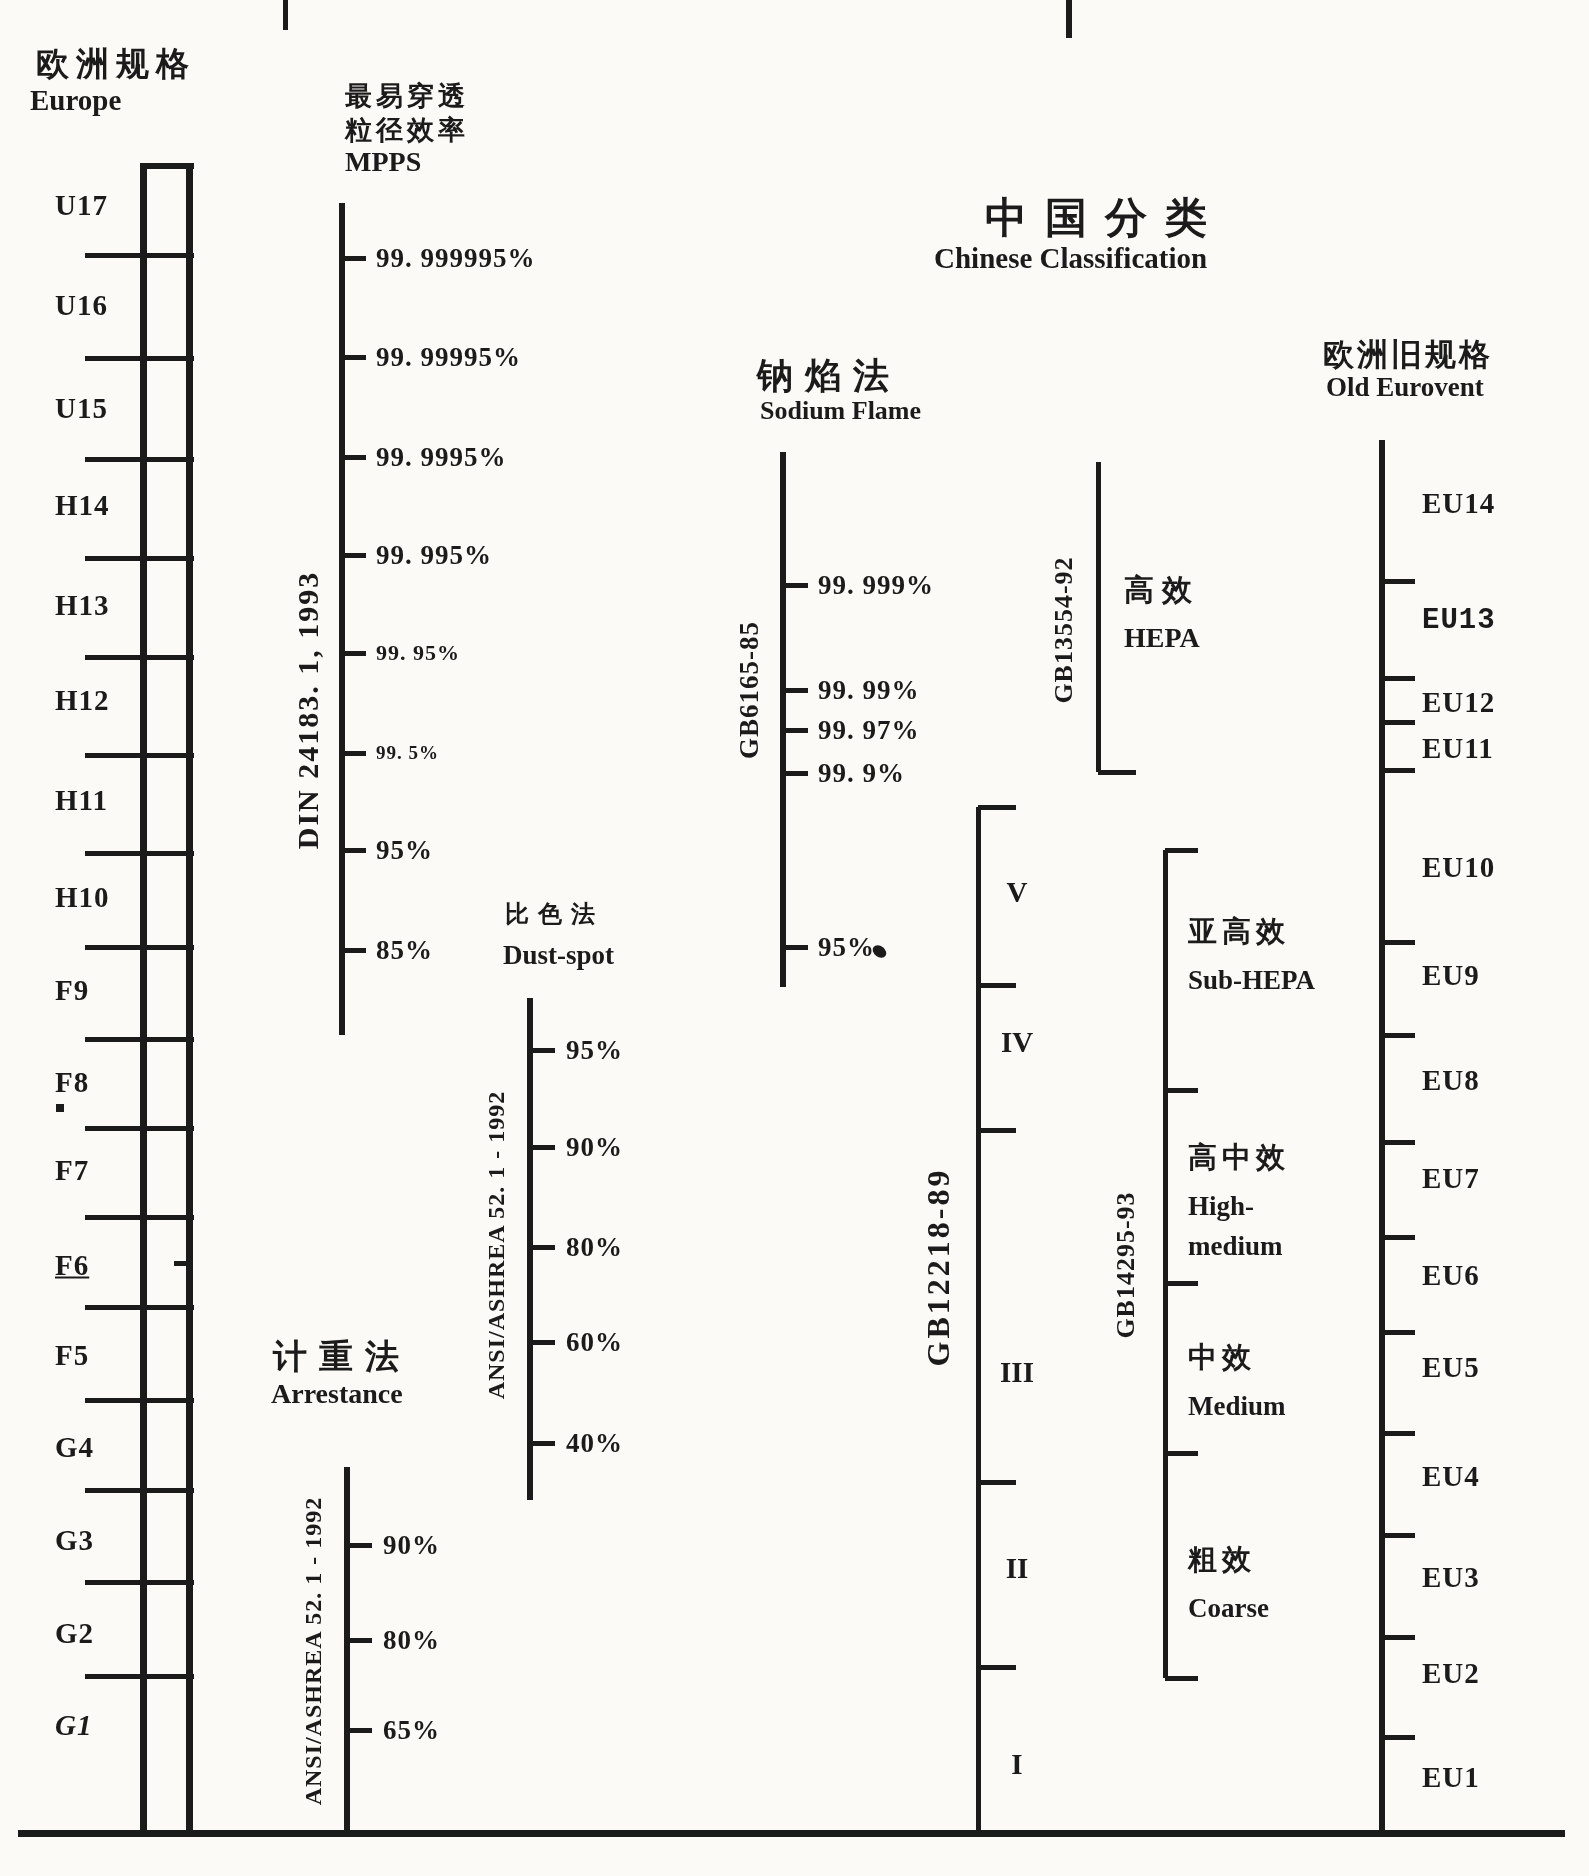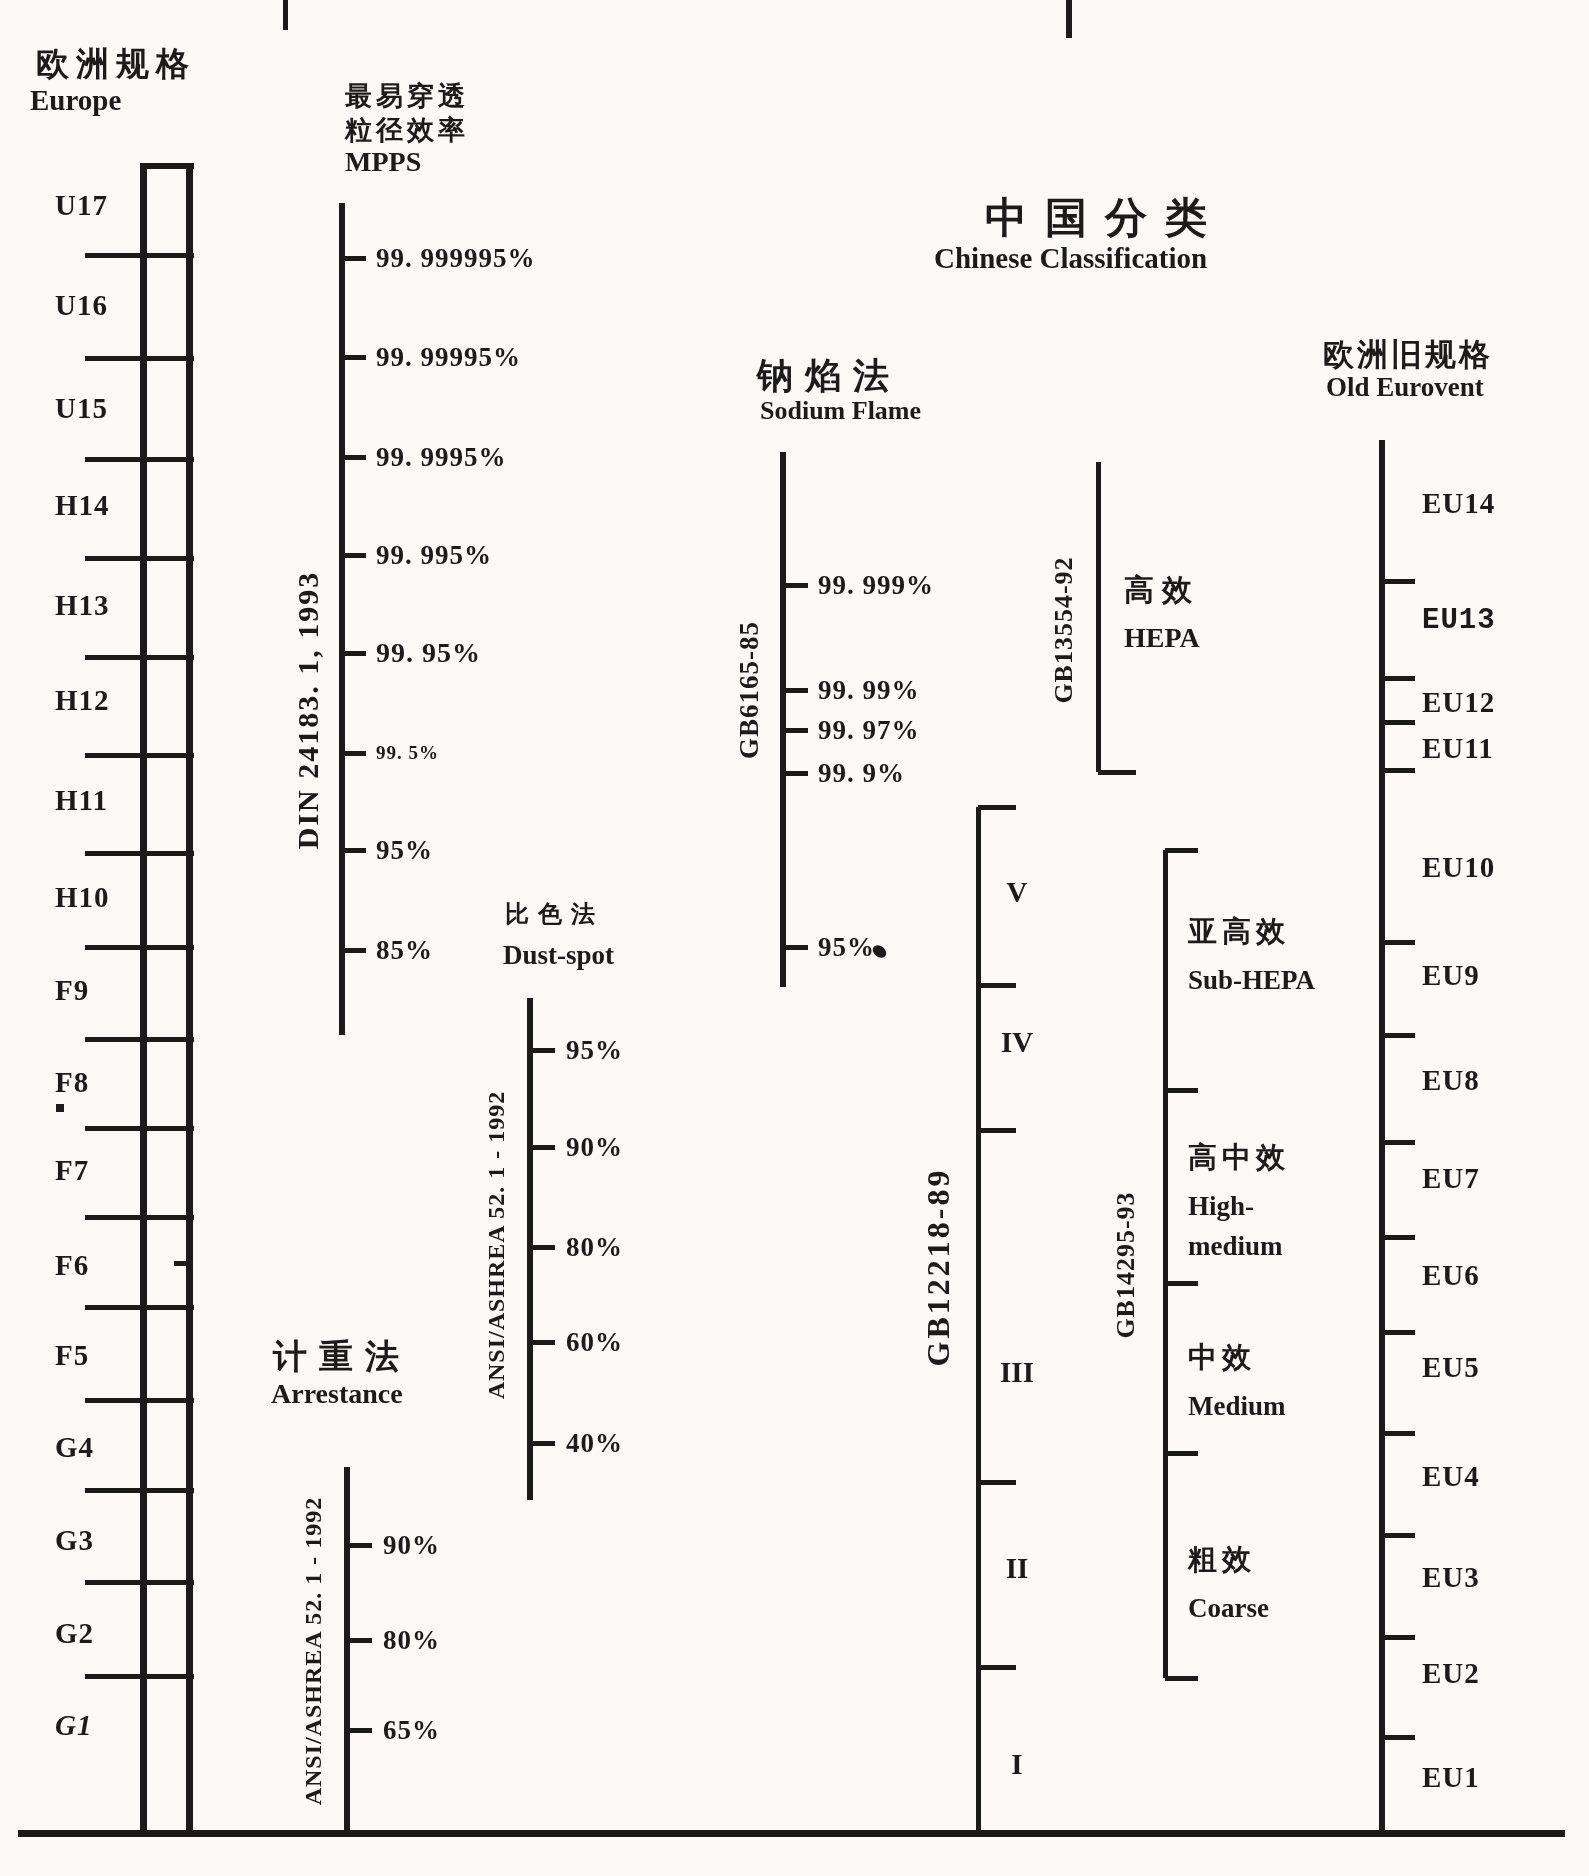--- a/index.html
+++ b/index.html
@@ -78,37 +78,37 @@
       <div class="lbl vcenter" style="left: 55px; top: 305px; font-size: 29px; letter-spacing: 1px;">U16</div>
       <div class="lbl vcenter" style="left: 55px; top: 408px; font-size: 29px; letter-spacing: 1px;">U15</div>
       <div class="lbl vcenter" style="left: 55px; top: 505px; font-size: 29px; letter-spacing: 1px;">H14</div>
       <div class="lbl vcenter" style="left: 55px; top: 605px; font-size: 29px; letter-spacing: 1px;">H13</div>
       <div class="lbl vcenter" style="left: 55px; top: 700px; font-size: 29px; letter-spacing: 1px;">H12</div>
       <div class="lbl vcenter" style="left: 55px; top: 800px; font-size: 29px; letter-spacing: 1px;">H11</div>
       <div class="lbl vcenter" style="left: 55px; top: 897px; font-size: 29px; letter-spacing: 1px;">H10</div>
       <div class="lbl vcenter" style="left: 55px; top: 990px; font-size: 29px; letter-spacing: 1px;">F9</div>
       <div class="lbl vcenter" style="left: 55px; top: 1082px; font-size: 29px; letter-spacing: 1px;">F8</div>
       <div class="lbl vcenter" style="left: 55px; top: 1170px; font-size: 29px; letter-spacing: 1px;">F7</div>
-      <div class="lbl vcenter" style="left: 55px; top: 1265px; font-size: 29px; letter-spacing: 1px;">F6</div>
+      <div class="lbl vcenter" style="left: 55px; top: 1265px; font-size: 29px; letter-spacing: 1px; text-decoration: underline;">F6</div>
       <div class="lbl vcenter" style="left: 55px; top: 1355px; font-size: 29px; letter-spacing: 1px;">F5</div>
       <div class="lbl vcenter" style="left: 55px; top: 1447px; font-size: 29px; letter-spacing: 1px;">G4</div>
       <div class="lbl vcenter" style="left: 55px; top: 1540px; font-size: 29px; letter-spacing: 1px;">G3</div>
       <div class="lbl vcenter" style="left: 55px; top: 1633px; font-size: 29px; letter-spacing: 1px;">G2</div>
       <div class="lbl vcenter" style="left: 55px; top: 1725px; font-size: 29px; letter-spacing: 1px; font-style: italic;">G1</div>
       <div class="line" style="left: 339px; top: 203px; width: 6px; height: 832px;"></div>
       <div class="line" style="left: 342px; top: 255.5px; width: 24px; height: 5px;"></div>
       <div class="lbl vcenter" style="left: 376px; top: 258px; font-size: 27px; letter-spacing: 1px;">99. 999995%</div>
       <div class="line" style="left: 342px; top: 354.5px; width: 24px; height: 5px;"></div>
       <div class="lbl vcenter" style="left: 376px; top: 357px; font-size: 27px; letter-spacing: 1px;">99. 99995%</div>
       <div class="line" style="left: 342px; top: 454.5px; width: 24px; height: 5px;"></div>
       <div class="lbl vcenter" style="left: 376px; top: 457px; font-size: 27px; letter-spacing: 1px;">99. 9995%</div>
       <div class="line" style="left: 342px; top: 552.5px; width: 24px; height: 5px;"></div>
       <div class="lbl vcenter" style="left: 376px; top: 555px; font-size: 27px; letter-spacing: 1px;">99. 995%</div>
       <div class="line" style="left: 342px; top: 650.5px; width: 24px; height: 5px;"></div>
-      <div class="lbl vcenter" style="left: 376px; top: 653px; font-size: 28px; letter-spacing: 1px;">99. 95%</div>
+      <div class="lbl vcenter" style="left: 376px; top: 653px; font-size: 22px; letter-spacing: 1px;">99. 95%</div>
       <div class="line" style="left: 342px; top: 750.5px; width: 24px; height: 5px;"></div>
       <div class="lbl vcenter" style="left: 376px; top: 753px; font-size: 19px; letter-spacing: 1px;">99. 5%</div>
       <div class="line" style="left: 342px; top: 847.5px; width: 24px; height: 5px;"></div>
       <div class="lbl vcenter" style="left: 376px; top: 850px; font-size: 27px; letter-spacing: 1px;">95%</div>
       <div class="line" style="left: 342px; top: 947.5px; width: 24px; height: 5px;"></div>
       <div class="lbl vcenter" style="left: 376px; top: 950px; font-size: 27px; letter-spacing: 1px;">85%</div>
       <div class="rot" style="left: 308px; top: 710px; font-size: 30px; letter-spacing: 2px;">DIN 24183. 1, 1993</div>
       <div class="line" style="left: 527px; top: 998px; width: 6px; height: 502px;"></div>
       <div class="line" style="left: 530px; top: 1047.5px; width: 25px; height: 5px;"></div>
       <div class="lbl vcenter" style="left: 566px; top: 1050px; font-size: 27px; letter-spacing: 1px;">95%</div>

